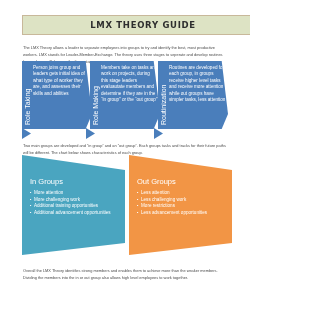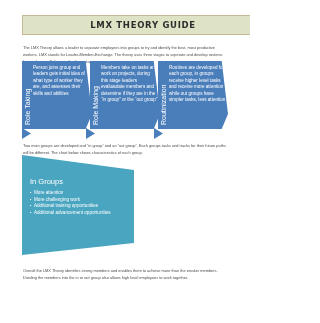--- a/index.html
+++ b/index.html
@@ -134,21 +134,21 @@
   .groups {
     position: absolute;
     left: 22px;
     top: 155px;
     width: 206px;
     height: 100px;
   }
   .group-shape {
     position: absolute;
     top: 0;
-    width: 112px;
+    width: 103px;
     height: 100px;
     -webkit-clip-path: polygon(0 0, 100% 15%, 100% 88%, 0 100%);
     clip-path: polygon(0 0, 100% 15%, 100% 88%, 0 100%);
     box-sizing: border-box;
     padding: 22px 6px 6px 8px;
   }
   .group-in  { left: 0px;   background: #4aa5c0; }
   .group-out { left: 107px; background: #f29545; }
 
   .group-title {
@@ -218,17 +218,26 @@
     <div class="group-shape group-in">
       <div class="group-title">In Groups</div>
       <ul class="group-list">
         <li>More attention</li>
         <li>More challenging work</li>
         <li>Additional training opportunities</li>
         <li>Additional advancement opportunities</li>
       </ul>
     </div>
 
+    <div class="group-shape group-out">
+      <div class="group-title">Out Groups</div>
+      <ul class="group-list">
+        <li>Less attention</li>
+        <li>Less challenging work</li>
+        <li>More restrictions</li>
+        <li>Less advancement opportunities</li>
+      </ul>
+    </div>
   </div>
 
   <p class="para para-end">Overall the LMX Theory identifies strong members and enables them to achieve more than the weaker members.  Dividing the members into the in or out group also allows high level employees to work together.</p>
 
 </div>
 
 </body></html>

